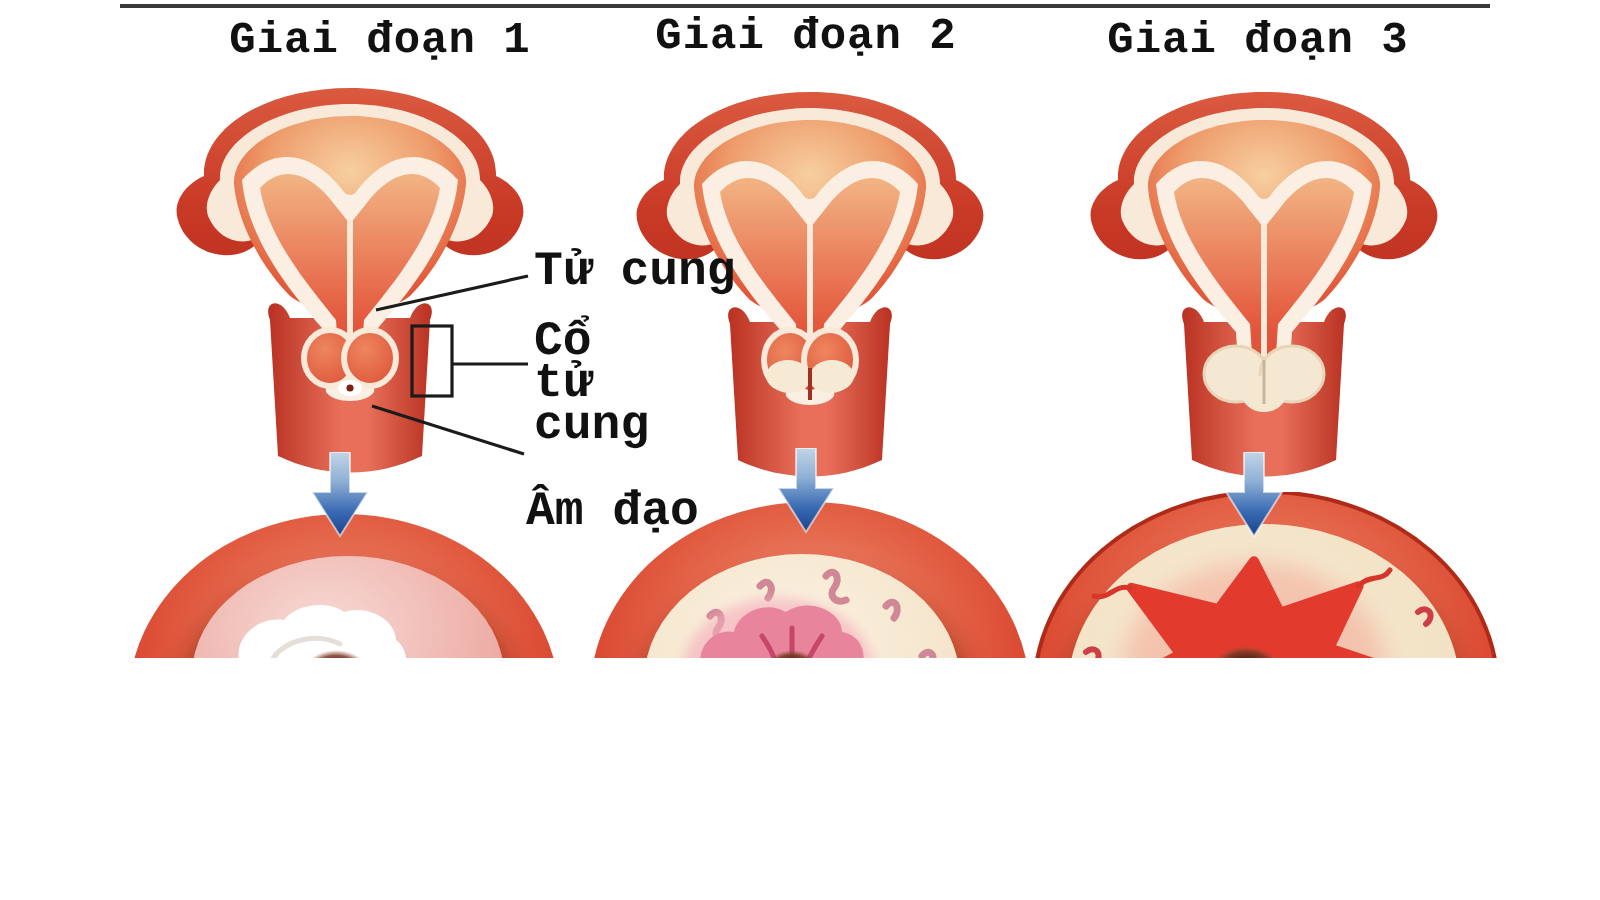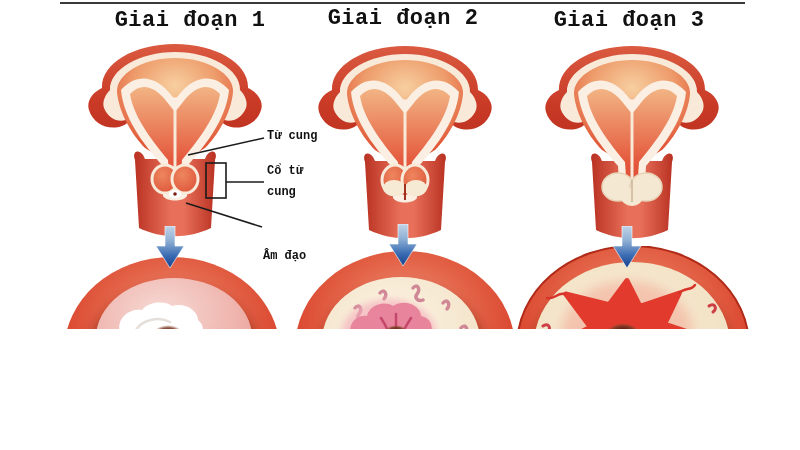--- a/index.html
+++ b/index.html
@@ -7,21 +7,21 @@
     position:relative;width:800px;height:329px;background:#ffffff;overflow:hidden;
     font-family:Liberation Mono, monospace;
   }
   .top-rule{position:absolute;left:60px;top:2px;width:685px;height:2px;background:#3a3a3a;}
   .stage-title{
     position:absolute;top:8px;transform:translateX(-50%);
     font-size:22px;font-weight:bold;color:#111;white-space:nowrap;letter-spacing:.5px;
   }
   .t1{left:190px;} .t2{left:403px;top:6px;} .t3{left:629px;}
   .anat-label{
-    position:absolute;font-size:12px;font-weight:bold;color:#111;line-height:21px;
+    position:absolute;font-size:24px;font-weight:bold;color:#111;line-height:21px;
   }
   .lbl-uterus{left:267px;top:126px;white-space:nowrap;}
   .lbl-cervix{left:267px;top:161px;width:58px;}
   .lbl-vagina{left:263px;top:214px;white-space:nowrap;margin-top:32px;}
   .lbl-cancer{left:227px;top:421px;white-space:nowrap;}
   svg.abs{position:absolute;display:block;}
 </style>
 </head>
 <body>
 

